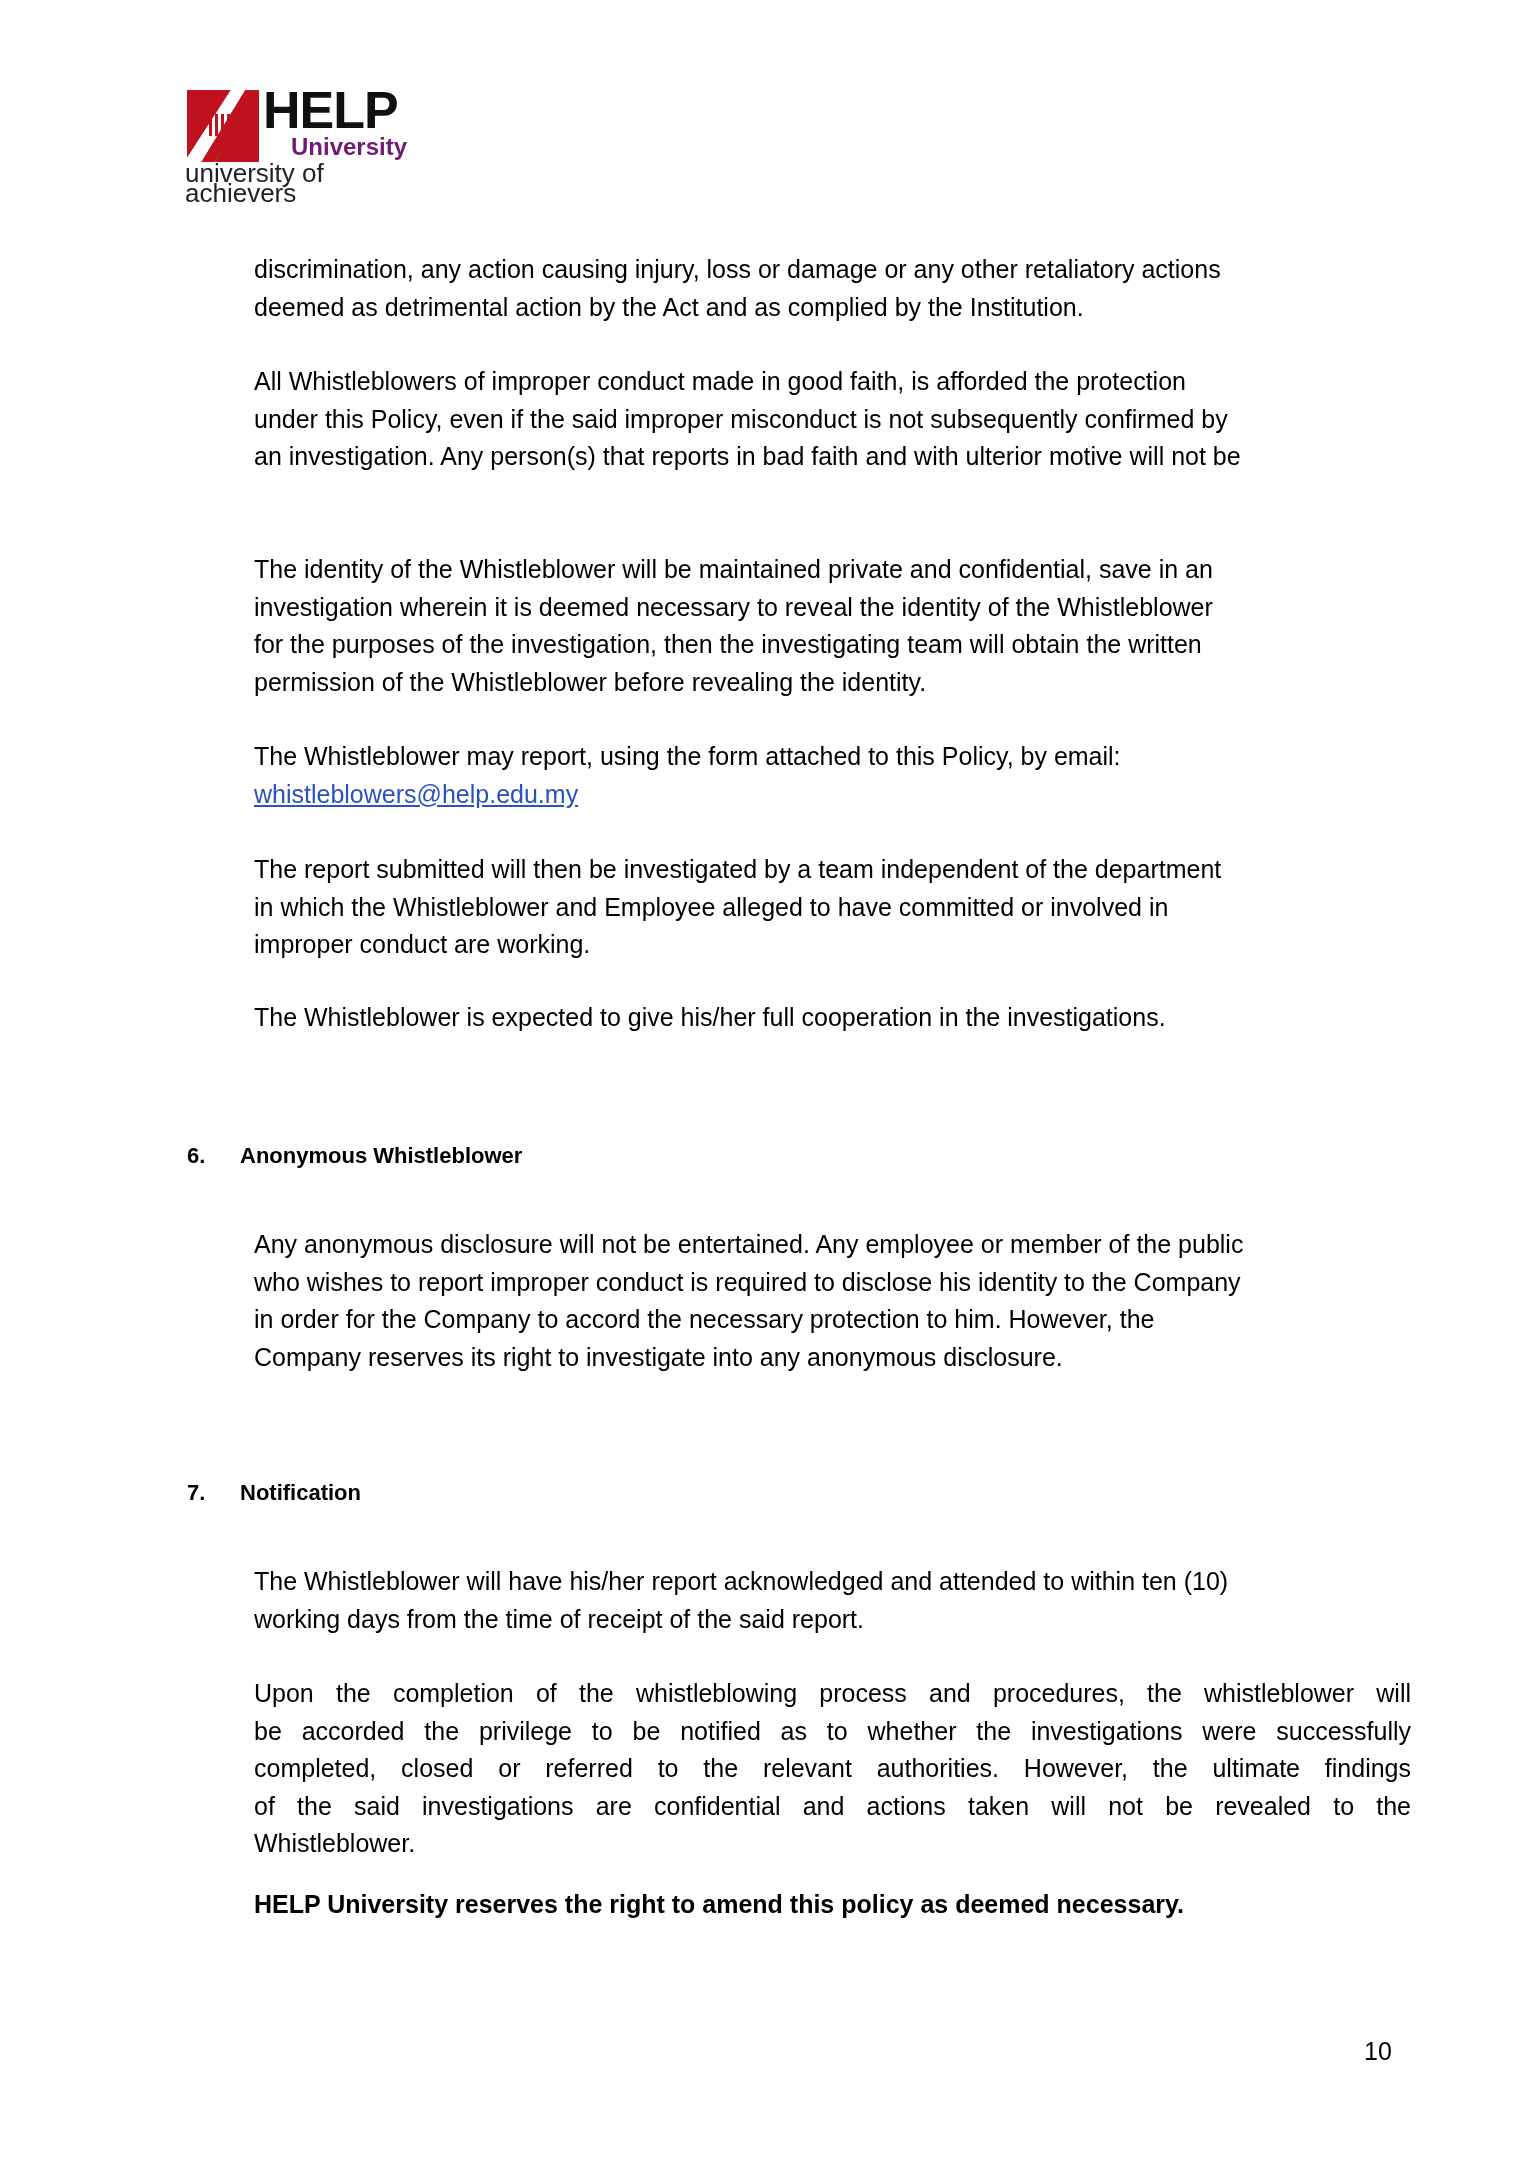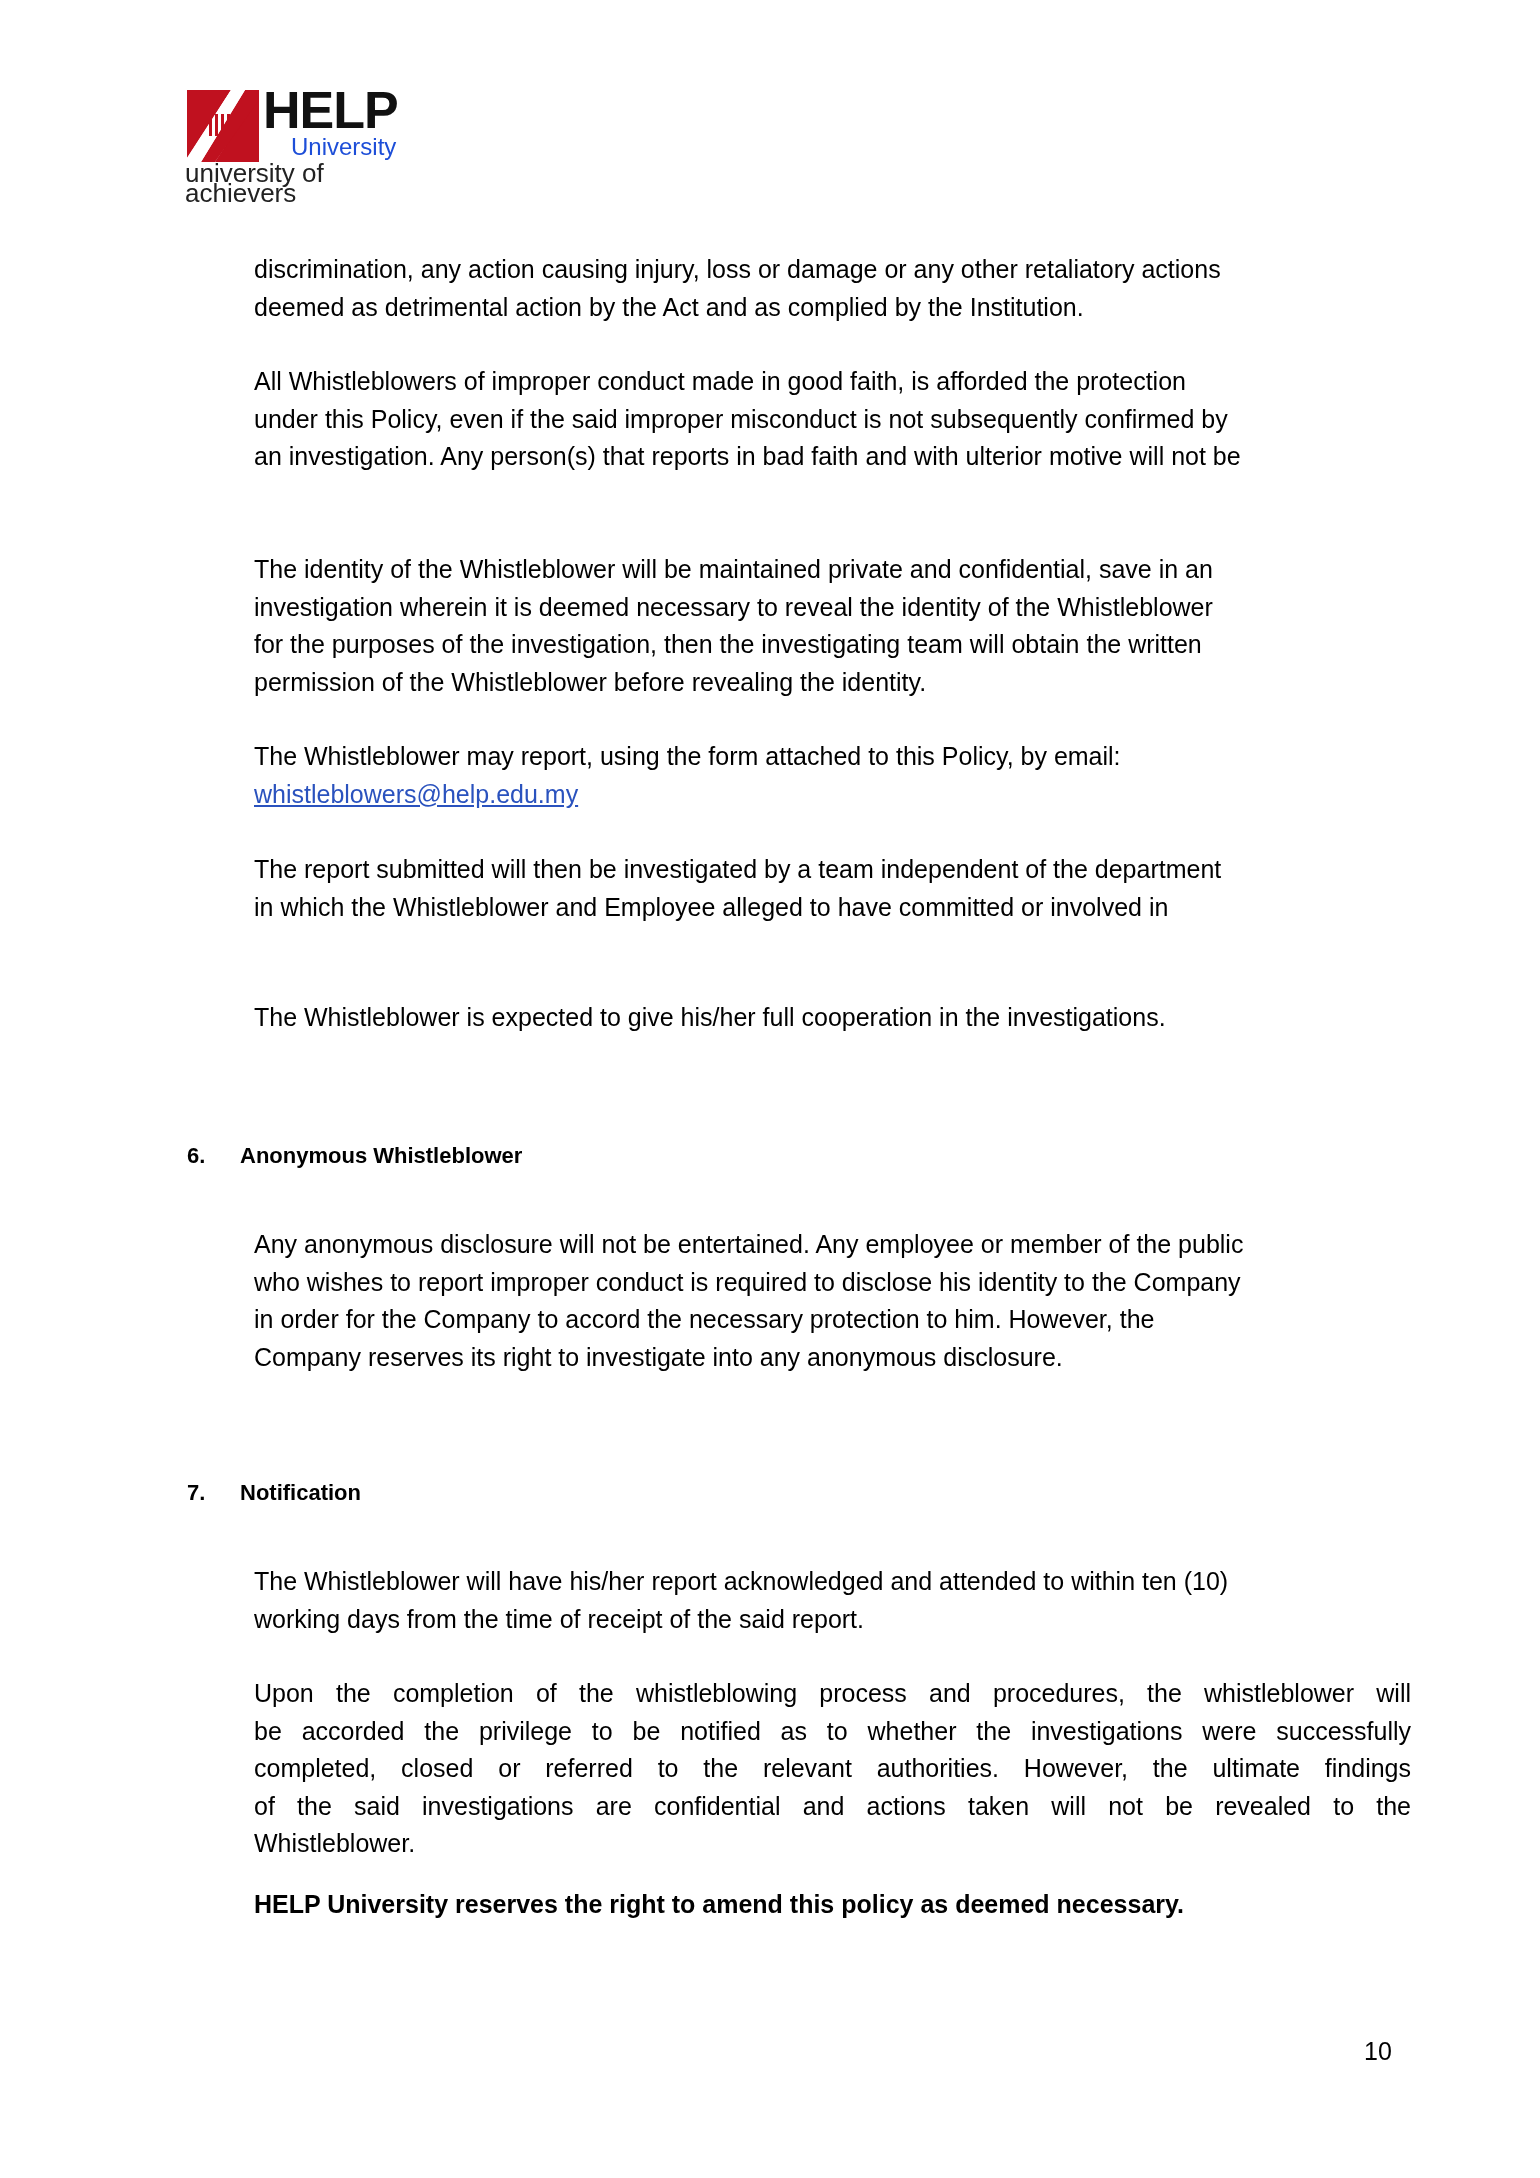--- a/index.html
+++ b/index.html
@@ -2,22 +2,22 @@
 <html><head>
 <meta charset="utf-8">
 <style>
   html, body { margin: 0; padding: 0; background: #ffffff; }
   body { width: 1540px; height: 2178px; position: relative; overflow: hidden;
          font-family: "Liberation Sans", "DejaVu Sans", sans-serif; color: #000; }
   .logo { position: absolute; left: 185px; top: 88px; width: 220px; height: 100px; }
   .emblem { position: absolute; left: 2px; top: 2px; width: 72px; height: 72px; }
   .logo-help { position: absolute; left: 78px; top: -6px; font-weight: bold; font-size: 52px;
                letter-spacing: -1px; line-height: 56px; color: #111; }
-  .logo-univ { position: absolute; left: 106px; top: 46px; font-weight: normal; font-size: 24px;
-               line-height: 26px; color: #1d4ed8; }
+  .logo-univ { position: absolute; left: 106px; top: 46px; font-weight: bold; font-size: 24px;
+               line-height: 26px; color: #701a75; }
   .logo-tag { position: absolute; left: 0px; top: 75px; font-size: 26px; line-height: 20px; color: #222; }
 
   .content { position: absolute; left: 240px; top: 237px; width: 1157px;
              font-family: "Liberation Sans", "DejaVu Sans", sans-serif;
              font-size: 25px; line-height: 37.5px; }
   .para { margin: 14px; position: absolute; left: 0; width: 1157px; }
   .link { color: #2a52be; text-decoration: underline; }
   .heading { position: absolute; left: -53px; font-weight: bold; font-size: 22px; line-height: 37.5px; }
   .heading .num { display: inline-block; width: 53px; }
   .bold { font-weight: bold; }
@@ -68,20 +68,21 @@
   </div>
 
   <div class="para" style="top:487px;">
     <span class="line">The Whistleblower may report, using the form attached to this Policy, by email:</span>
     <a class="line link">whistleblowers@help.edu.my</a>
   </div>
 
   <div class="para" style="top:600px;">
     <span class="line">The report submitted will then be investigated by a team independent of the department</span>
     <span class="line">in which the Whistleblower and Employee alleged to have committed or involved in</span>
+    <span class="line">improper conduct are working.</span>
   </div>
 
   <div class="para" style="top:748px;">
     <span class="line">The Whistleblower is expected to give his/her full cooperation in the investigations.</span>
   </div>
 
   <div class="heading" style="top:900px;">
     <span class="num">6.</span><span>Anonymous Whistleblower</span>
   </div>
 

